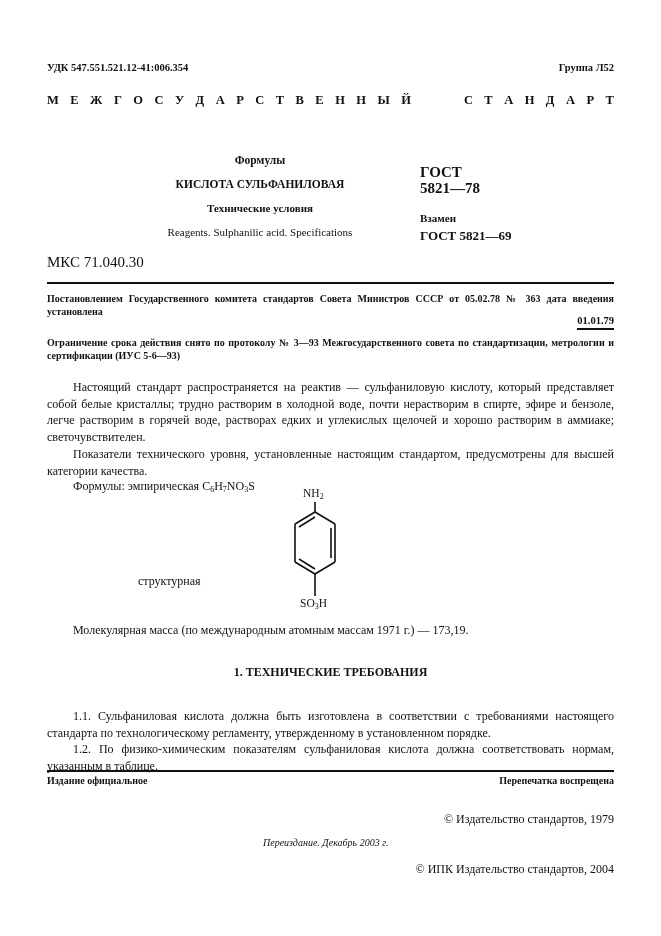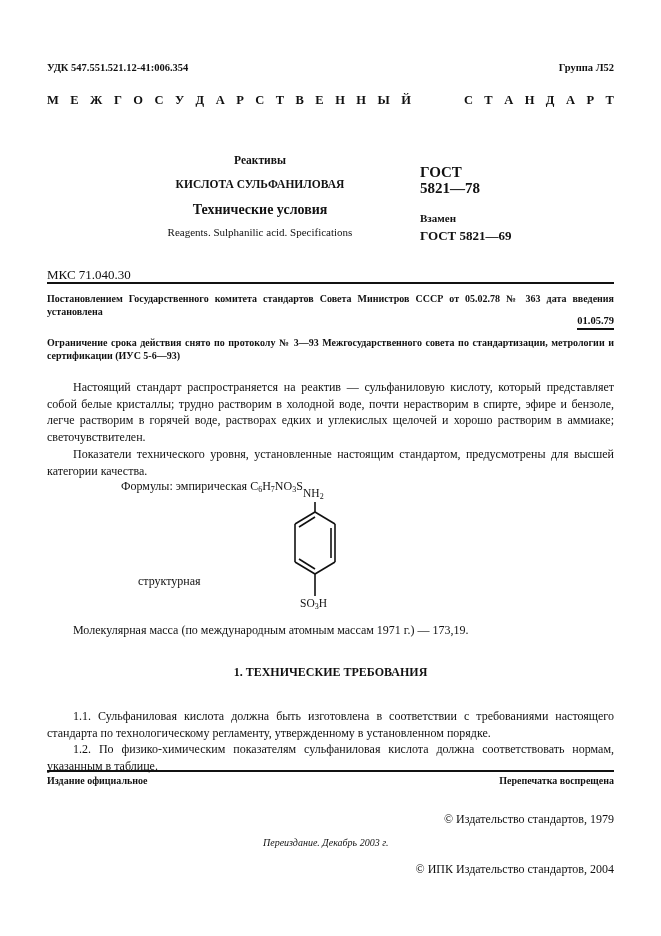--- a/index.html
+++ b/index.html
@@ -22,44 +22,44 @@
       left: 47px; top: 93px; width: 567px;
       font-size: 12.5px; font-weight: bold;
       display: flex; justify-content: space-between;
     }
     .spaced span { display: inline-block; }
     .spaced .gap { width: 30px; }
 
     .title-col { left: 160px; width: 200px; text-align: center; }
     .t1 { top: 154px; font-size: 11.5px; font-weight: bold; }
     .t2 { top: 178px; font-size: 11.5px; font-weight: bold; }
-    .t3 { top: 202px; font-size: 14px; font-weight: bold; }
+    .t3 { top: 202px; font-size: 11px; font-weight: bold; }
     .t4 { top: 226px; font-size: 11px; left: 140px; width: 240px; }
 
     .gost-col { left: 420px; width: 120px; text-align: left; font-weight: bold; }
     .g1 { top: 164px; font-size: 15px; line-height: 16px; }
     .g2 { top: 180px; font-size: 15px; line-height: 16px; }
     .g3 { top: 212px; font-size: 11px; }
     .g4 { top: 228px; font-size: 13px; }
 
-    .mks { left: 47px; top: 267px; font-size: 13px; }
+    .mks { left: 47px; top: 254px; font-size: 15px; }
     .rule { left: 47px; width: 567px; height: 2px; background: #111; }
     .rule1 { top: 282px; }
     .decree { left: 47px; top: 292px; width: 567px; font-size: 10px; font-weight: bold; line-height: 13px; text-align: justify; }
     .date { right: 47px; top: 315px; font-size: 10.5px; font-weight: bold; padding-bottom: 2px; border-bottom: 2px solid #111; }
     .limit { left: 47px; top: 336px; width: 567px; font-size: 10px; font-weight: bold; line-height: 13px; text-align: justify; text-align-last: left; }
 
     .body-text {
       left: 47px; width: 567px;
       font-size: 12px; line-height: 16.5px;
       text-align: justify;
     }
     .p1 { top: 379px; }
     .p2 { top: 446px; }
-    .p3 { top: 479px; left: 73px; margin-left: 48px; }
+    .p3 { top: 479px; left: 73px; }
     .indent { text-indent: 26px; }
     sub { font-size: 8px; vertical-align: -2px; line-height: 0; }
 
     .struct-label { left: 138px; top: 574px; font-size: 12px; }
     .nh2 { left: 303px; top: 487px; font-size: 11.5px; }
     .so3h { left: 300px; top: 597px; font-size: 11.5px; text-align: right; }
     .ring { left: 290px; top: 500px; }
 
     .molmass { left: 73px; top: 623px; font-size: 12px; }
     .section { left: 47px; top: 665px; width: 567px; text-align: center; font-size: 12px; font-weight: bold; }
@@ -101,34 +101,34 @@
   <span>С</span>
   <span>Т</span>
   <span>А</span>
   <span>Н</span>
   <span>Д</span>
   <span>А</span>
   <span>Р</span>
   <span>Т</span>
 </div>
 
-<div class="abs title-col t1">Реактивы</div>
+<div class="abs title-col t1">Формулы</div>
 <div class="abs title-col t2">КИСЛОТА СУЛЬФАНИЛОВАЯ</div>
 <div class="abs title-col t3">Технические условия</div>
 <div class="abs title-col t4">Reagents. Sulphanilic acid. Specifications</div>
 
 <div class="abs gost-col g1">ГОСТ</div>
 <div class="abs gost-col g2">5821—78</div>
 <div class="abs gost-col g3">Взамен</div>
 <div class="abs gost-col g4">ГОСТ 5821—69</div>
 
 <div class="abs mks">МКС 71.040.30</div>
 <div class="abs rule rule1"></div>
 <div class="abs decree">Постановлением Государственного комитета стандартов Совета Министров СССР от 05.02.78 № 363 дата введения установлена</div>
-<div class="abs date">01.05.79</div>
+<div class="abs date">01.01.79</div>
 <div class="abs limit">Ограничение срока действия снято по протоколу № 3—93 Межгосударственного совета по стандартизации, метрологии и сертификации (ИУС 5-6—93)</div>
 
 <div class="abs body-text indent p1">Настоящий стандарт распространяется на реактив — сульфаниловую кислоту, который представляет собой белые кристаллы; трудно растворим в холодной воде, почти нерастворим в спирте, эфире и бензоле, легче растворим в горячей воде, растворах едких и углекислых щелочей и хорошо растворим в аммиаке; светочувствителен.</div>
 <div class="abs body-text indent p2">Показатели технического уровня, установленные настоящим стандартом, предусмотрены для высшей категории качества.</div>
 <div class="abs p3" style="font-size:12px;"><span>Формулы: эмпирическая </span><span>C</span><sub>6</sub><span>H</span><sub>7</sub><span>NO</span><sub>3</sub><span>S</span></div>
 
 <div class="abs struct-label">структурная</div>
 <div class="abs nh2"><span>NH</span><sub>2</sub></div>
 <svg class="abs ring" width="50" height="100" viewBox="0 0 50 100">
   <g stroke="#111" stroke-width="1.6" fill="none">

